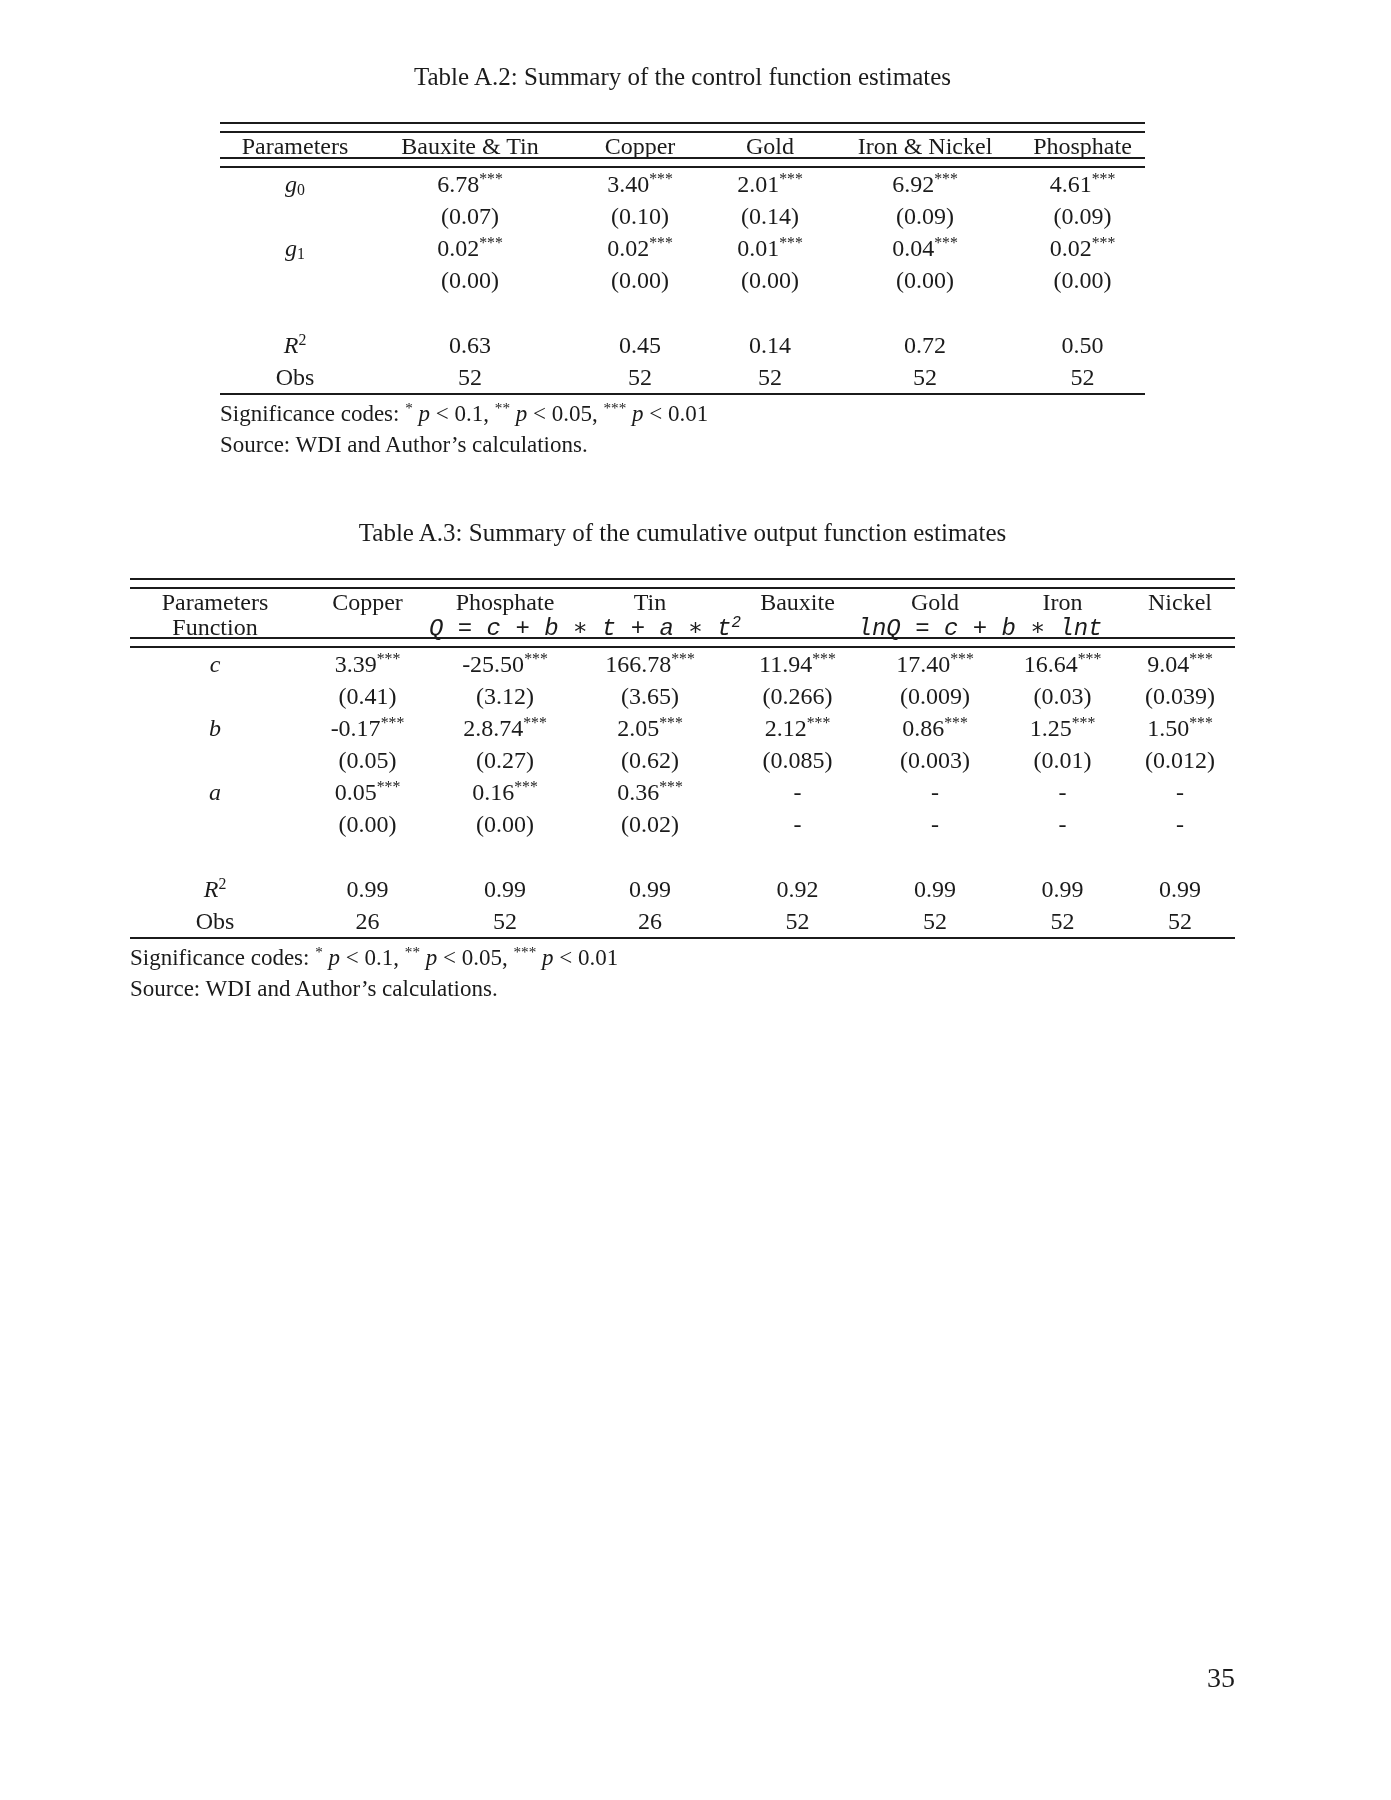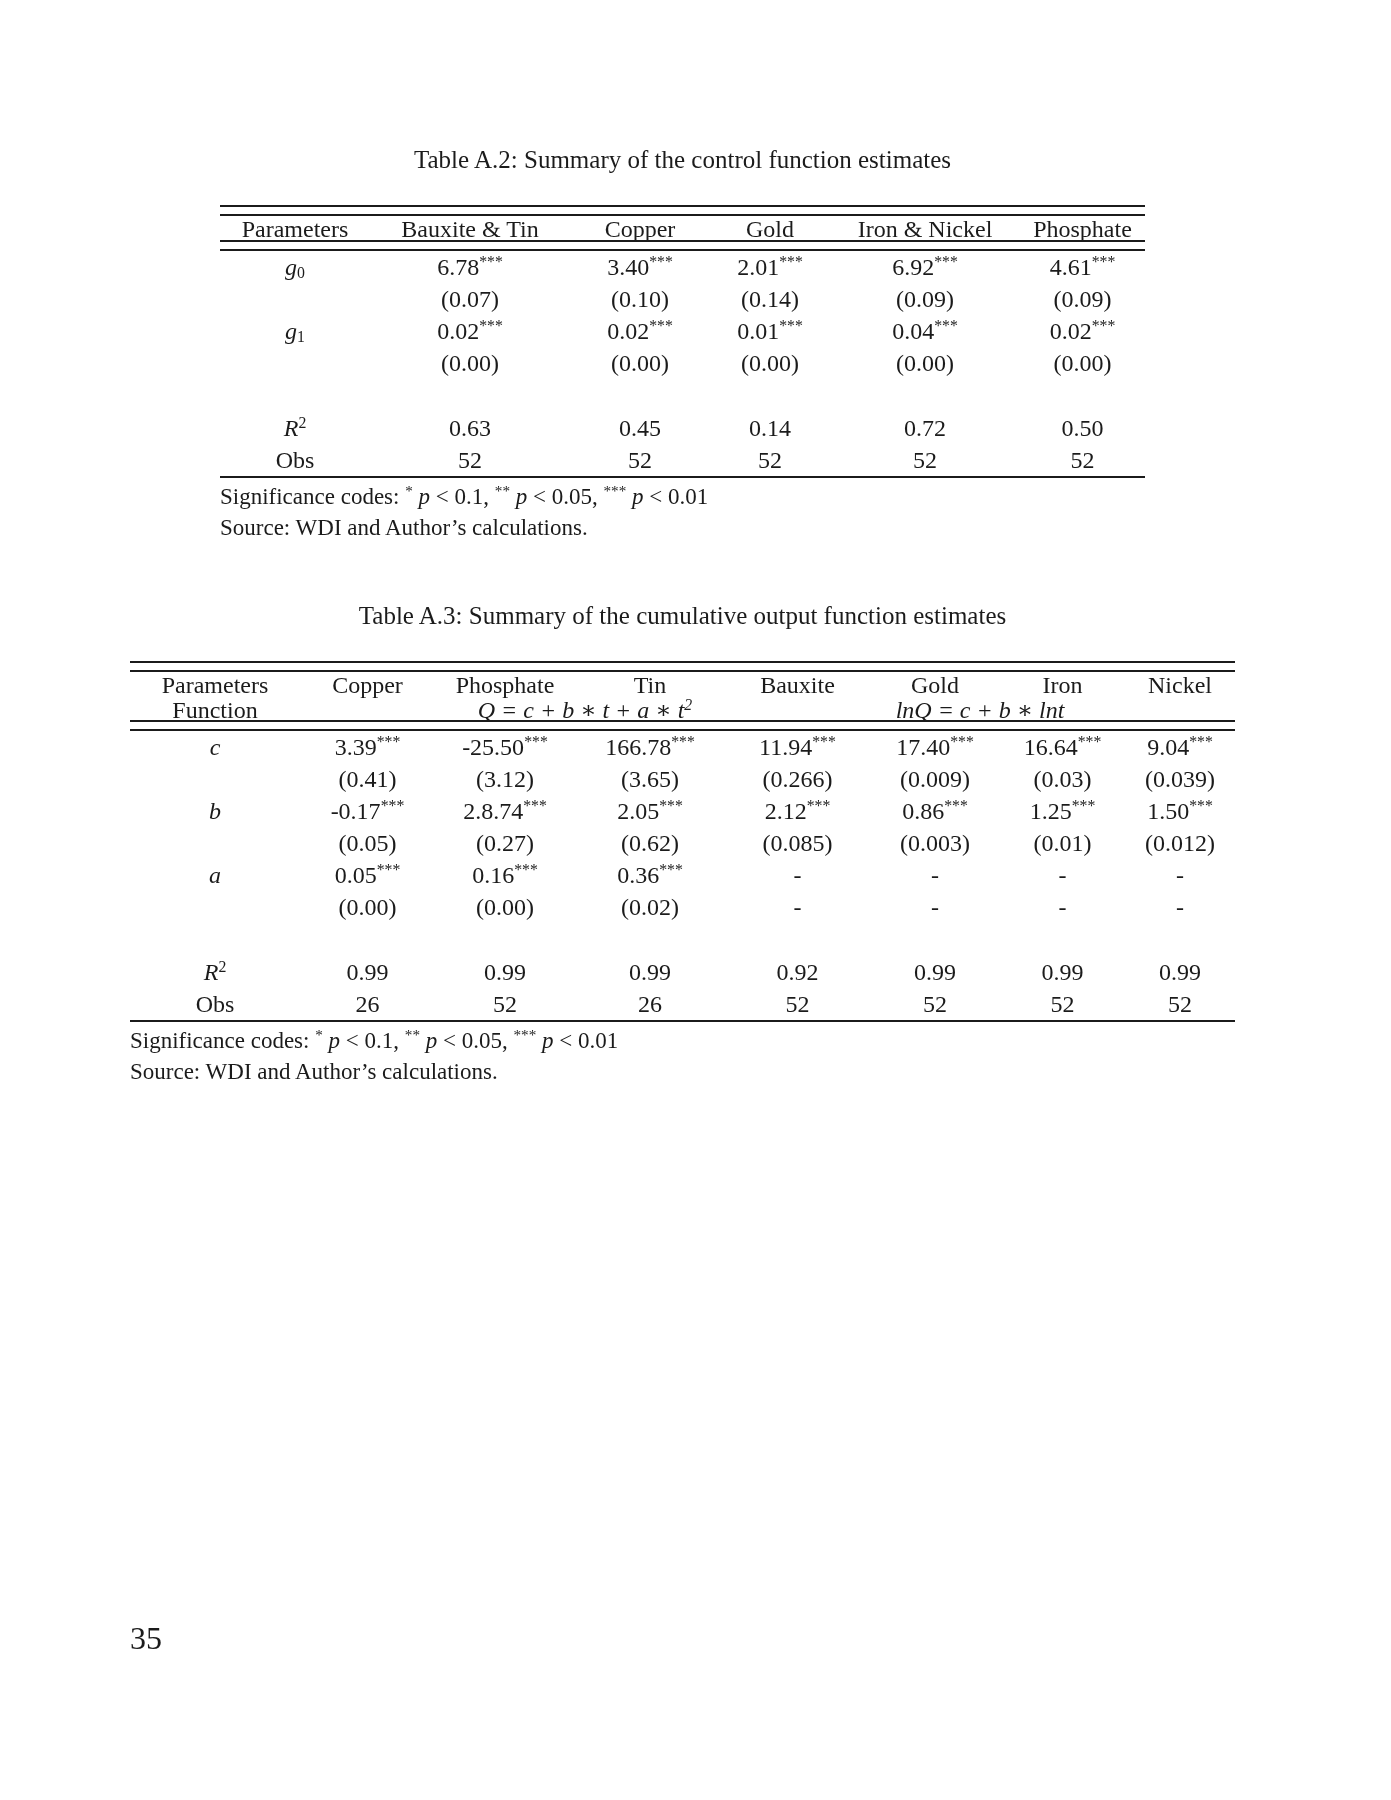--- a/index.html
+++ b/index.html
@@ -3,42 +3,42 @@
 <meta charset="utf-8">
 <style>
   html,body{margin:0;padding:0;}
   body{
     width:1391px;height:1800px;background:#ffffff;position:relative;
     font-family:"Liberation Serif","DejaVu Serif",serif;color:#1b1b1b;
     -webkit-font-smoothing:antialiased;
   }
   .page{position:absolute;left:130px;top:0;width:1105px;height:1800px;}
   section{display:block;}
-  .a2{padding-top:113px;margin-top:31px;}
+  .a2{padding-top:61px;}
   .a3{margin-top:57px;}
   .caption{text-align:center;font-size:25px;line-height:31px;margin-bottom:30px;}
   .w-a2{width:925px;margin:0 auto;}
   .w-a3{width:1105px;margin:0 auto;}
   .rule-d{height:7px;border-top:2px solid #1b1b1b;border-bottom:2px solid #1b1b1b;}
   .rule-s{height:2px;background:#1b1b1b;}
   .trow{display:grid;align-items:center;height:32px;}
   .hrow{height:24px;}
   .a2 .trow{grid-template-columns:150px 200px 140px 120px 190px 125px;}
   .a3 .trow{grid-template-columns:170px 135px 140px 150px 145px 130px 125px 110px;}
   .cell{text-align:center;font-size:24px;white-space:nowrap;grid-row:1;}
   .th{font-size:24px;}
   .spacer{height:33px;}
   .notes{font-size:23px;line-height:31px;margin-top:3px;}
   .a2 .notes{width:925px;margin:3px auto 0;}
   .a3 .notes{width:1105px;margin:3px auto 0;}
   sup{font-size:0.66em;line-height:0;vertical-align:0.5em;}
   sub{font-size:0.66em;line-height:0;vertical-align:-0.18em;}
   i{font-style:italic;}
-  .formula{font-style:italic;}
-  .pageno{position:absolute;top:1620px;left:0;width:100%;text-align:left;font-size:32px;}
+  .formula{font-style:italic;font-family:Liberation Mono, monospace;}
+  .pageno{position:absolute;top:1662px;left:0;width:100%;text-align:right;font-size:28px;}
 </style>
 </head>
 <body>
 
 <div class="page">
 
   <section class="a2">
     <div class="caption">Table A.2: Summary of the control function estimates</div>
     <div class="w-a2" id="tableA2">
         <div class="rule-d"></div>

